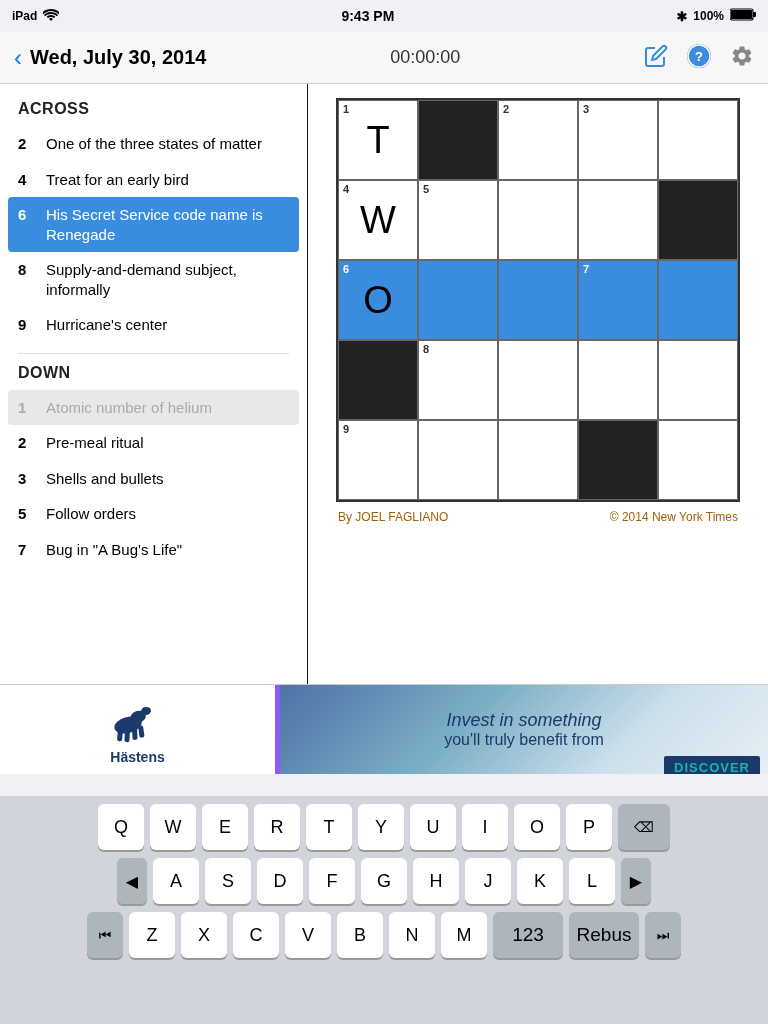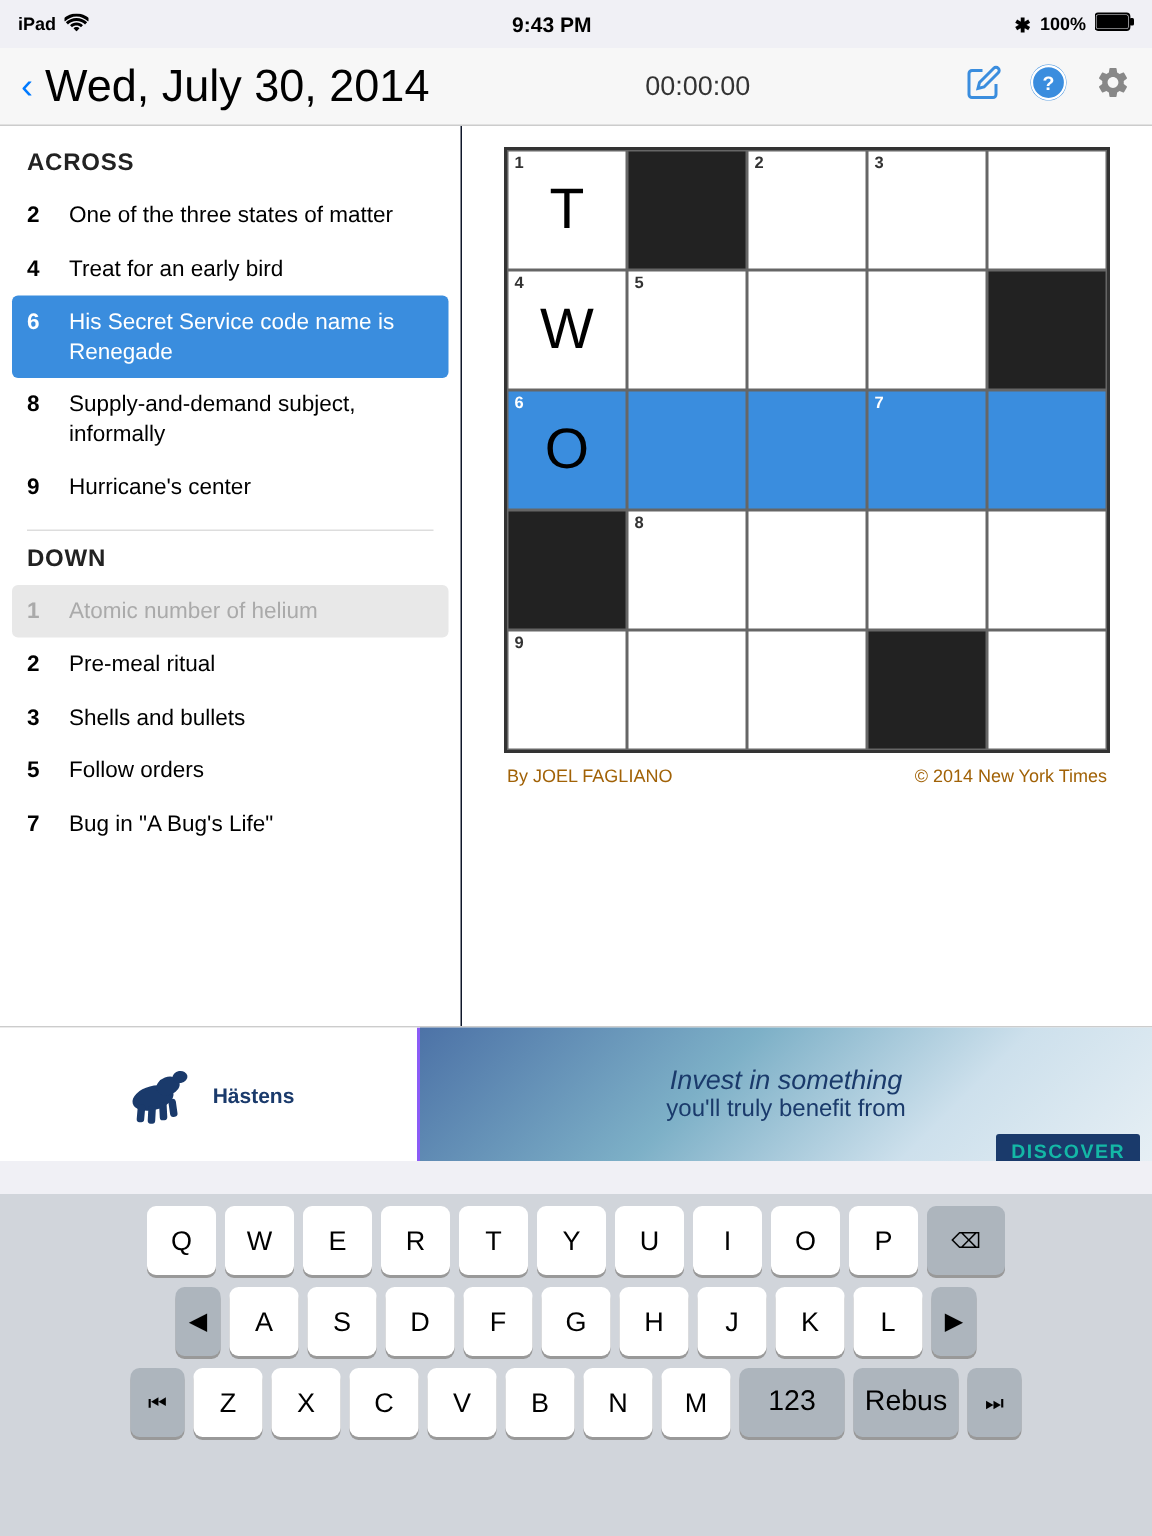--- a/index.html
+++ b/index.html
@@ -22,21 +22,21 @@
     .header {
       background: #f7f7f7;
       border-bottom: 1px solid #ccc;
       display: flex;
       align-items: center;
       justify-content: space-between;
       padding: 0 14px;
       height: 52px;
     }
     .header-left { display: flex; align-items: center; gap: 8px; }
-    .header-title { font-size: 30px; font-weight: 400; color: #000; }
+    .header-title { font-size: 20px; font-weight: 700; color: #000; }
     .header-center { font-size: 18px; font-weight: 400; color: #333; }
     .header-right { display: flex; align-items: center; gap: 18px; }
     .chevron-left { font-size: 24px; color: #007aff; font-weight: 300; }
 
     
     .main-content {
       display: flex;
       height: 600px;
       background: #fff;
     }
@@ -153,24 +153,24 @@
       height: 90px;
       display: flex;
       align-items: center;
       overflow: hidden;
     }
     .ad-left {
       width: 280px;
       height: 90px;
       background: #fff;
       display: flex;
-      flex-direction: row;
+      flex-direction: column;
       align-items: center;
       justify-content: center;
-      border-right: 2px solid #8b5cf6;
+      border-right: 5px solid #8b5cf6;
     }
     .ad-right {
       flex: 1;
       height: 114px;
       position: relative;
       overflow: hidden;
       background: linear-gradient(135deg, #4a6fa5 0%, #7db0c7 40%, #cde0ec 70%, #e8f0f5 100%);
       display: flex;
       align-items: center;
       justify-content: flex-end;

